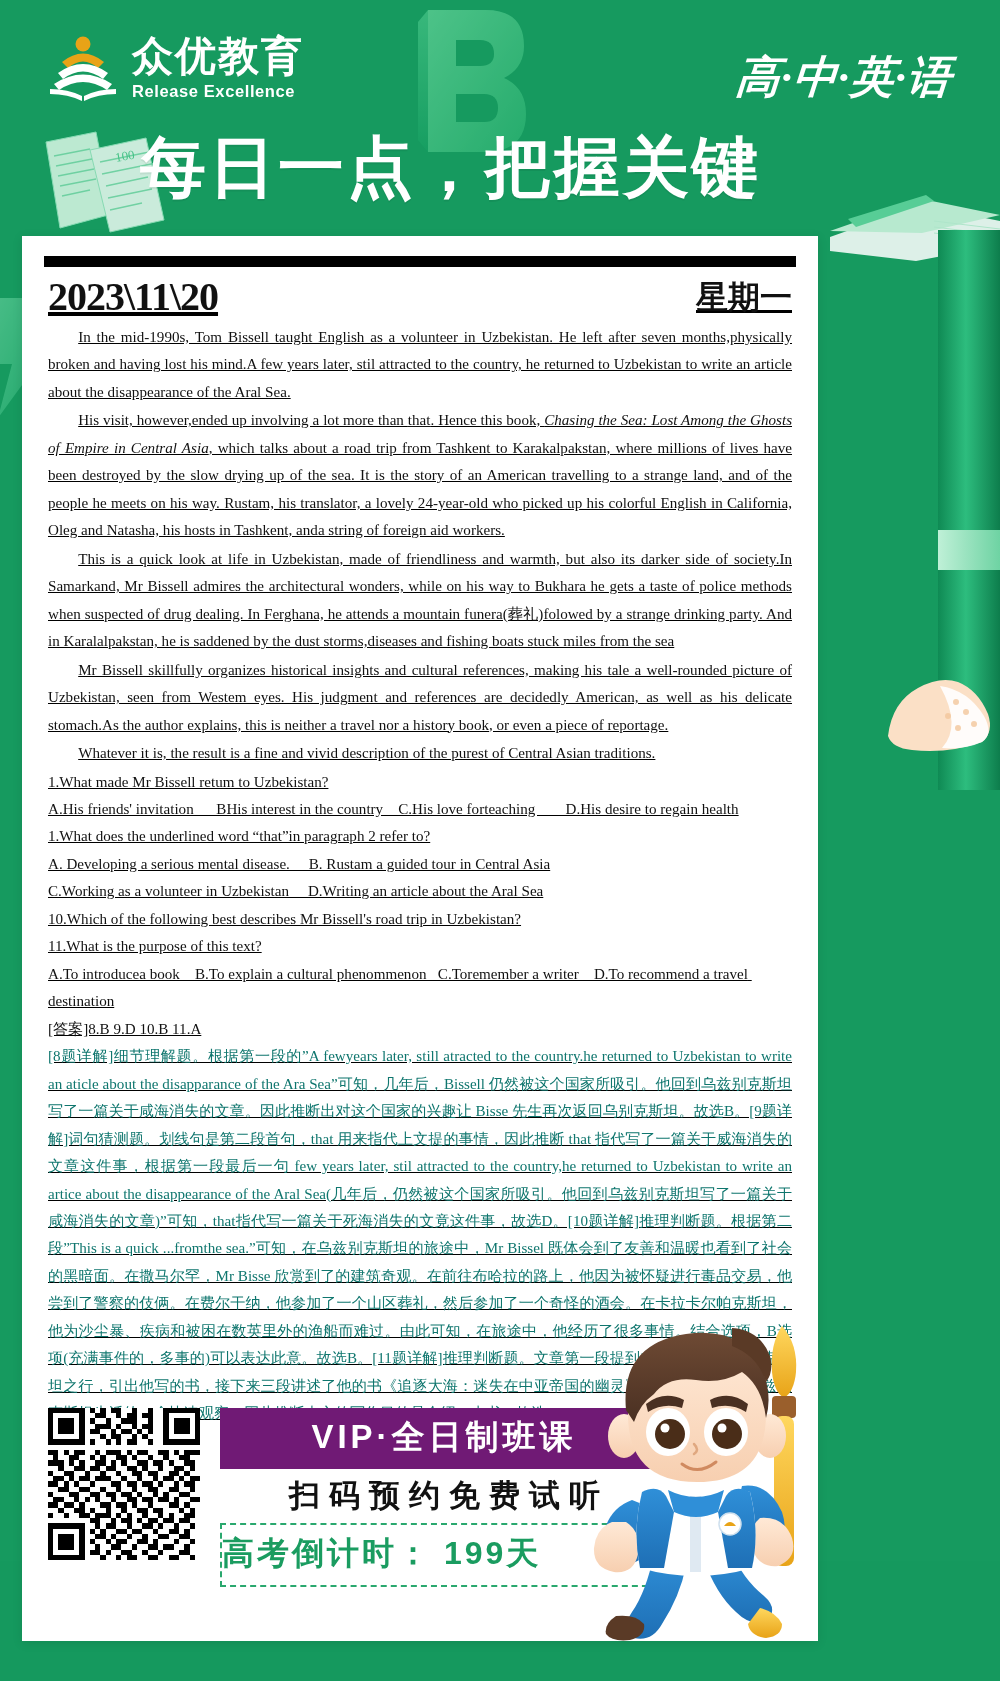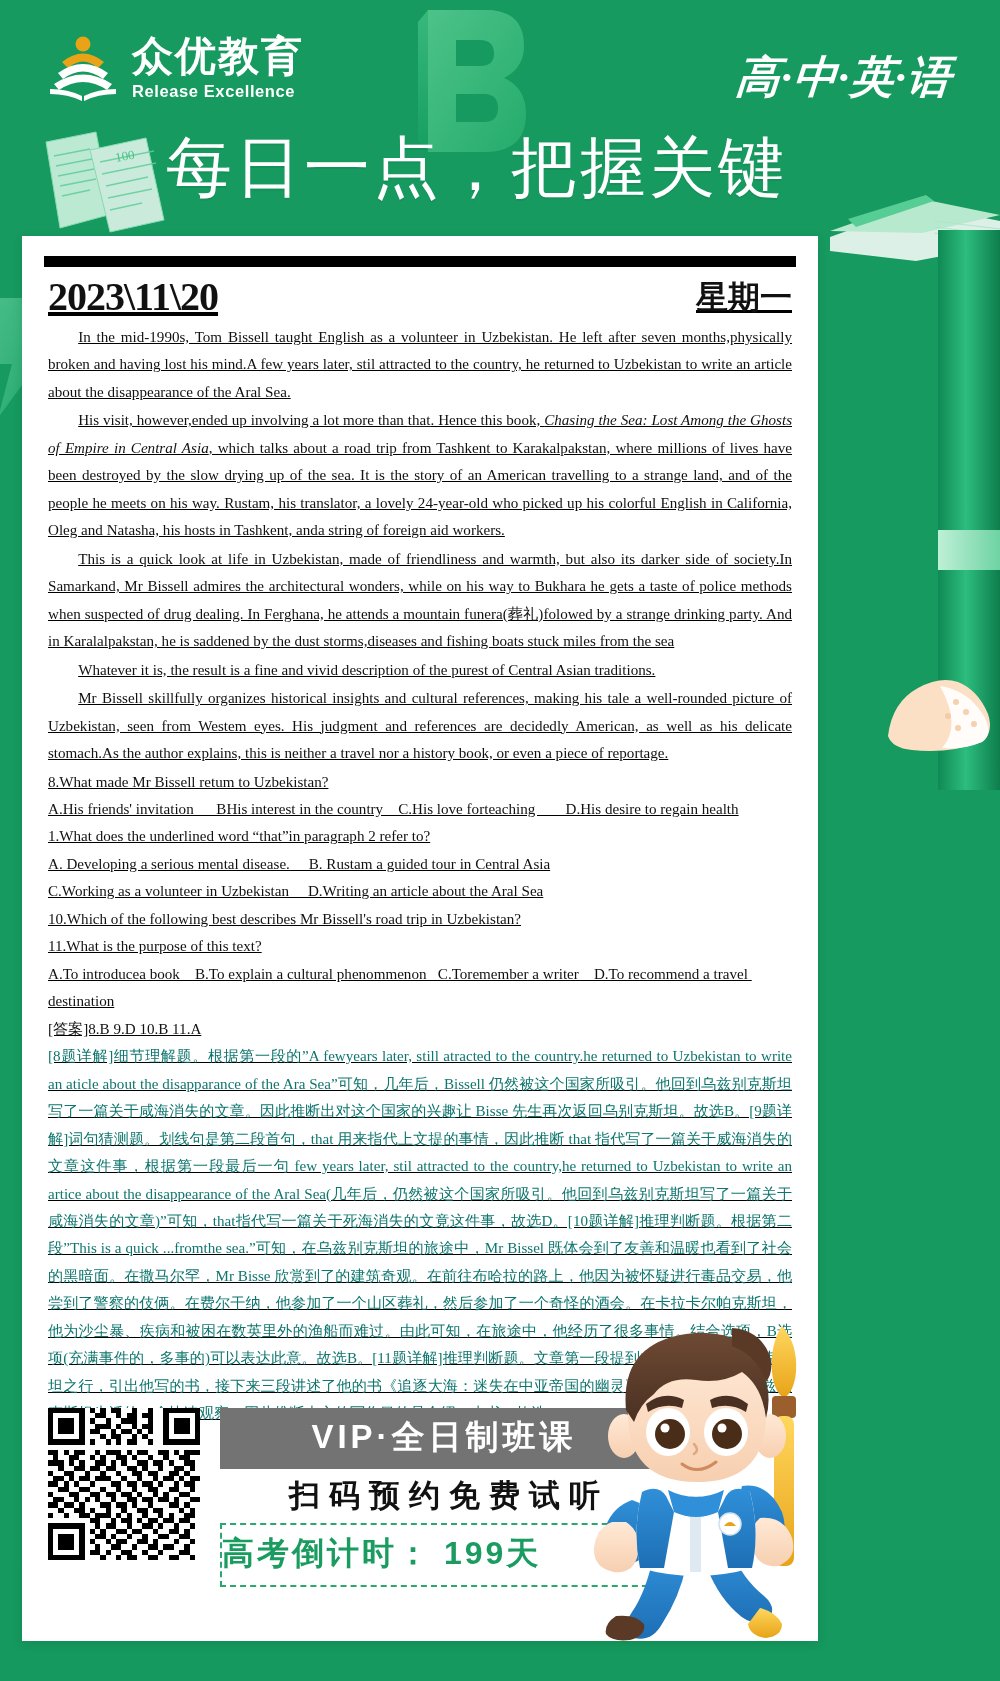--- a/index.html
+++ b/index.html
@@ -56,24 +56,23 @@
     font-family: "Liberation Serif", serif;
     font-size: 44px; font-weight: 700; color: #ffffff;
     letter-spacing: 1px;
     font-style: italic;
     transform: skewX(-4deg);
   }
 
   .slogan {
     position: absolute; left: 140px; top: 134px;
     font-family: "Liberation Sans", sans-serif;
-    font-size: 66px; font-weight: 400; color: #ffffff;
+    font-size: 66px; font-weight: 700; color: #ffffff;
     letter-spacing: 3px; line-height: 1;
     text-shadow: 0 2px 0 rgba(0,0,0,.06);
-    margin-left: 26px;
   }
 
   
   .card {
     position: absolute; left: 22px; top: 236px;
     width: 796px; height: 1405px;
     background: #ffffff;
     box-shadow: 0 2px 10px rgba(0,0,0,.10);
     overflow: hidden;
     text-decoration: underline;
@@ -120,21 +119,21 @@
 
   
   .promo {
     position: absolute; left: 26px; bottom: 54px;
     display: flex; align-items: flex-start; gap: 20px;
   }
   .qr { width: 152px; height: 152px; background: #fff; }
   .promo-right { width: 448px; }
 
   .promo-banner {
-    background: #737373; color: #fff;
+    background: #701a75; color: #fff;
     font-family: "Liberation Sans", sans-serif;
     font-size: 33px; font-weight: 700; letter-spacing: 4px;
     text-align: center; padding: 7px 0 9px 0;
   }
   .promo-sub {
     font-family: "Liberation Sans", sans-serif;
     font-size: 31px; font-weight: 700; color: #111;
     letter-spacing: 9px; text-align: center;
     padding: 6px 0 6px 10px;
   }
@@ -277,24 +276,24 @@
         <div class="weekday">星期一</div>
       </div>
 
       <div class="article">
 
         <p class="para">In the mid-1990s, Tom Bissell taught English as a volunteer in Uzbekistan. He left after seven months,physically broken and having lost his mind.A few years later, stil attracted to the country, he returned to Uzbekistan to write an article about the disappearance of the Aral Sea.</p>
 
         <p class="para"><span>His visit, however,ended up involving a lot more than </span><u>that</u><span>. Hence this book, </span><i>Chasing the Sea: Lost Among the Ghosts of Empire in Central Asia</i><span>, which talks about a road trip from Tashkent to Karakalpakstan, where millions of lives have been destroyed by the slow drying up of the sea. It is the story of an American travelling to a strange land, and of the people he meets on his way. Rustam, his translator, a lovely 24-year-old who picked up his colorful English in California, Oleg and Natasha, his hosts in Tashkent, anda string of foreign aid workers.</span></p>
 
         <p class="para">This is a quick look at life in Uzbekistan, made of friendliness and warmth, but also its darker side of society.In Samarkand, Mr Bissell admires the architectural wonders, while on his way to Bukhara he gets a taste of police methods when suspected of drug dealing. In Ferghana, he attends a mountain funera(葬礼)folowed by a strange drinking party. And in Karalalpakstan, he is saddened by the dust storms,diseases and fishing boats stuck miles from the sea</p>
+        <p class="para">Mr Bissell skillfully organizes historical insights and cultural references, making his tale a well-rounded picture of Uzbekistan, seen from Westem eyes. His judgment and references are decidedly American, as well as his delicate stomach.As the author explains, this is neither a travel nor a history book, or even a piece of reportage.</p>
         <p class="para">Whatever it is, the result is a fine and vivid description of the purest of Central Asian traditions.</p>
-        <p class="para">Mr Bissell skillfully organizes historical insights and cultural references, making his tale a well-rounded picture of Uzbekistan, seen from Westem eyes. His judgment and references are decidedly American, as well as his delicate stomach.As the author explains, this is neither a travel nor a history book, or even a piece of reportage.</p>
-
-        <div class="q-line">8.What made Mr Bissell retum to Uzbekistan?</div>
+
+        <div class="q-line">1.What made Mr Bissell retum to Uzbekistan?</div>
         <div class="q-line opts">A.His friends' invitation      BHis interest in the country    C.His love forteaching        D.His desire to regain health</div>
 
         <div class="q-line">1.What does the underlined word “that”in paragraph 2 refer to?</div>
         <div class="q-line opts">A. Developing a serious mental disease.     B. Rustam a guided tour in Central Asia</div>
         <div class="q-line opts">C.Working as a volunteer in Uzbekistan     D.Writing an article about the Aral Sea</div>
 
         <div class="q-line">10.Which of the following best describes Mr Bissell's road trip in Uzbekistan?</div>
 
         <div class="q-line">11.What is the purpose of this text?</div>
         <div class="q-line opts">A.To introducea book    B.To explain a cultural phenommenon   C.Toremember a writer    D.To recommend a travel destination</div>

